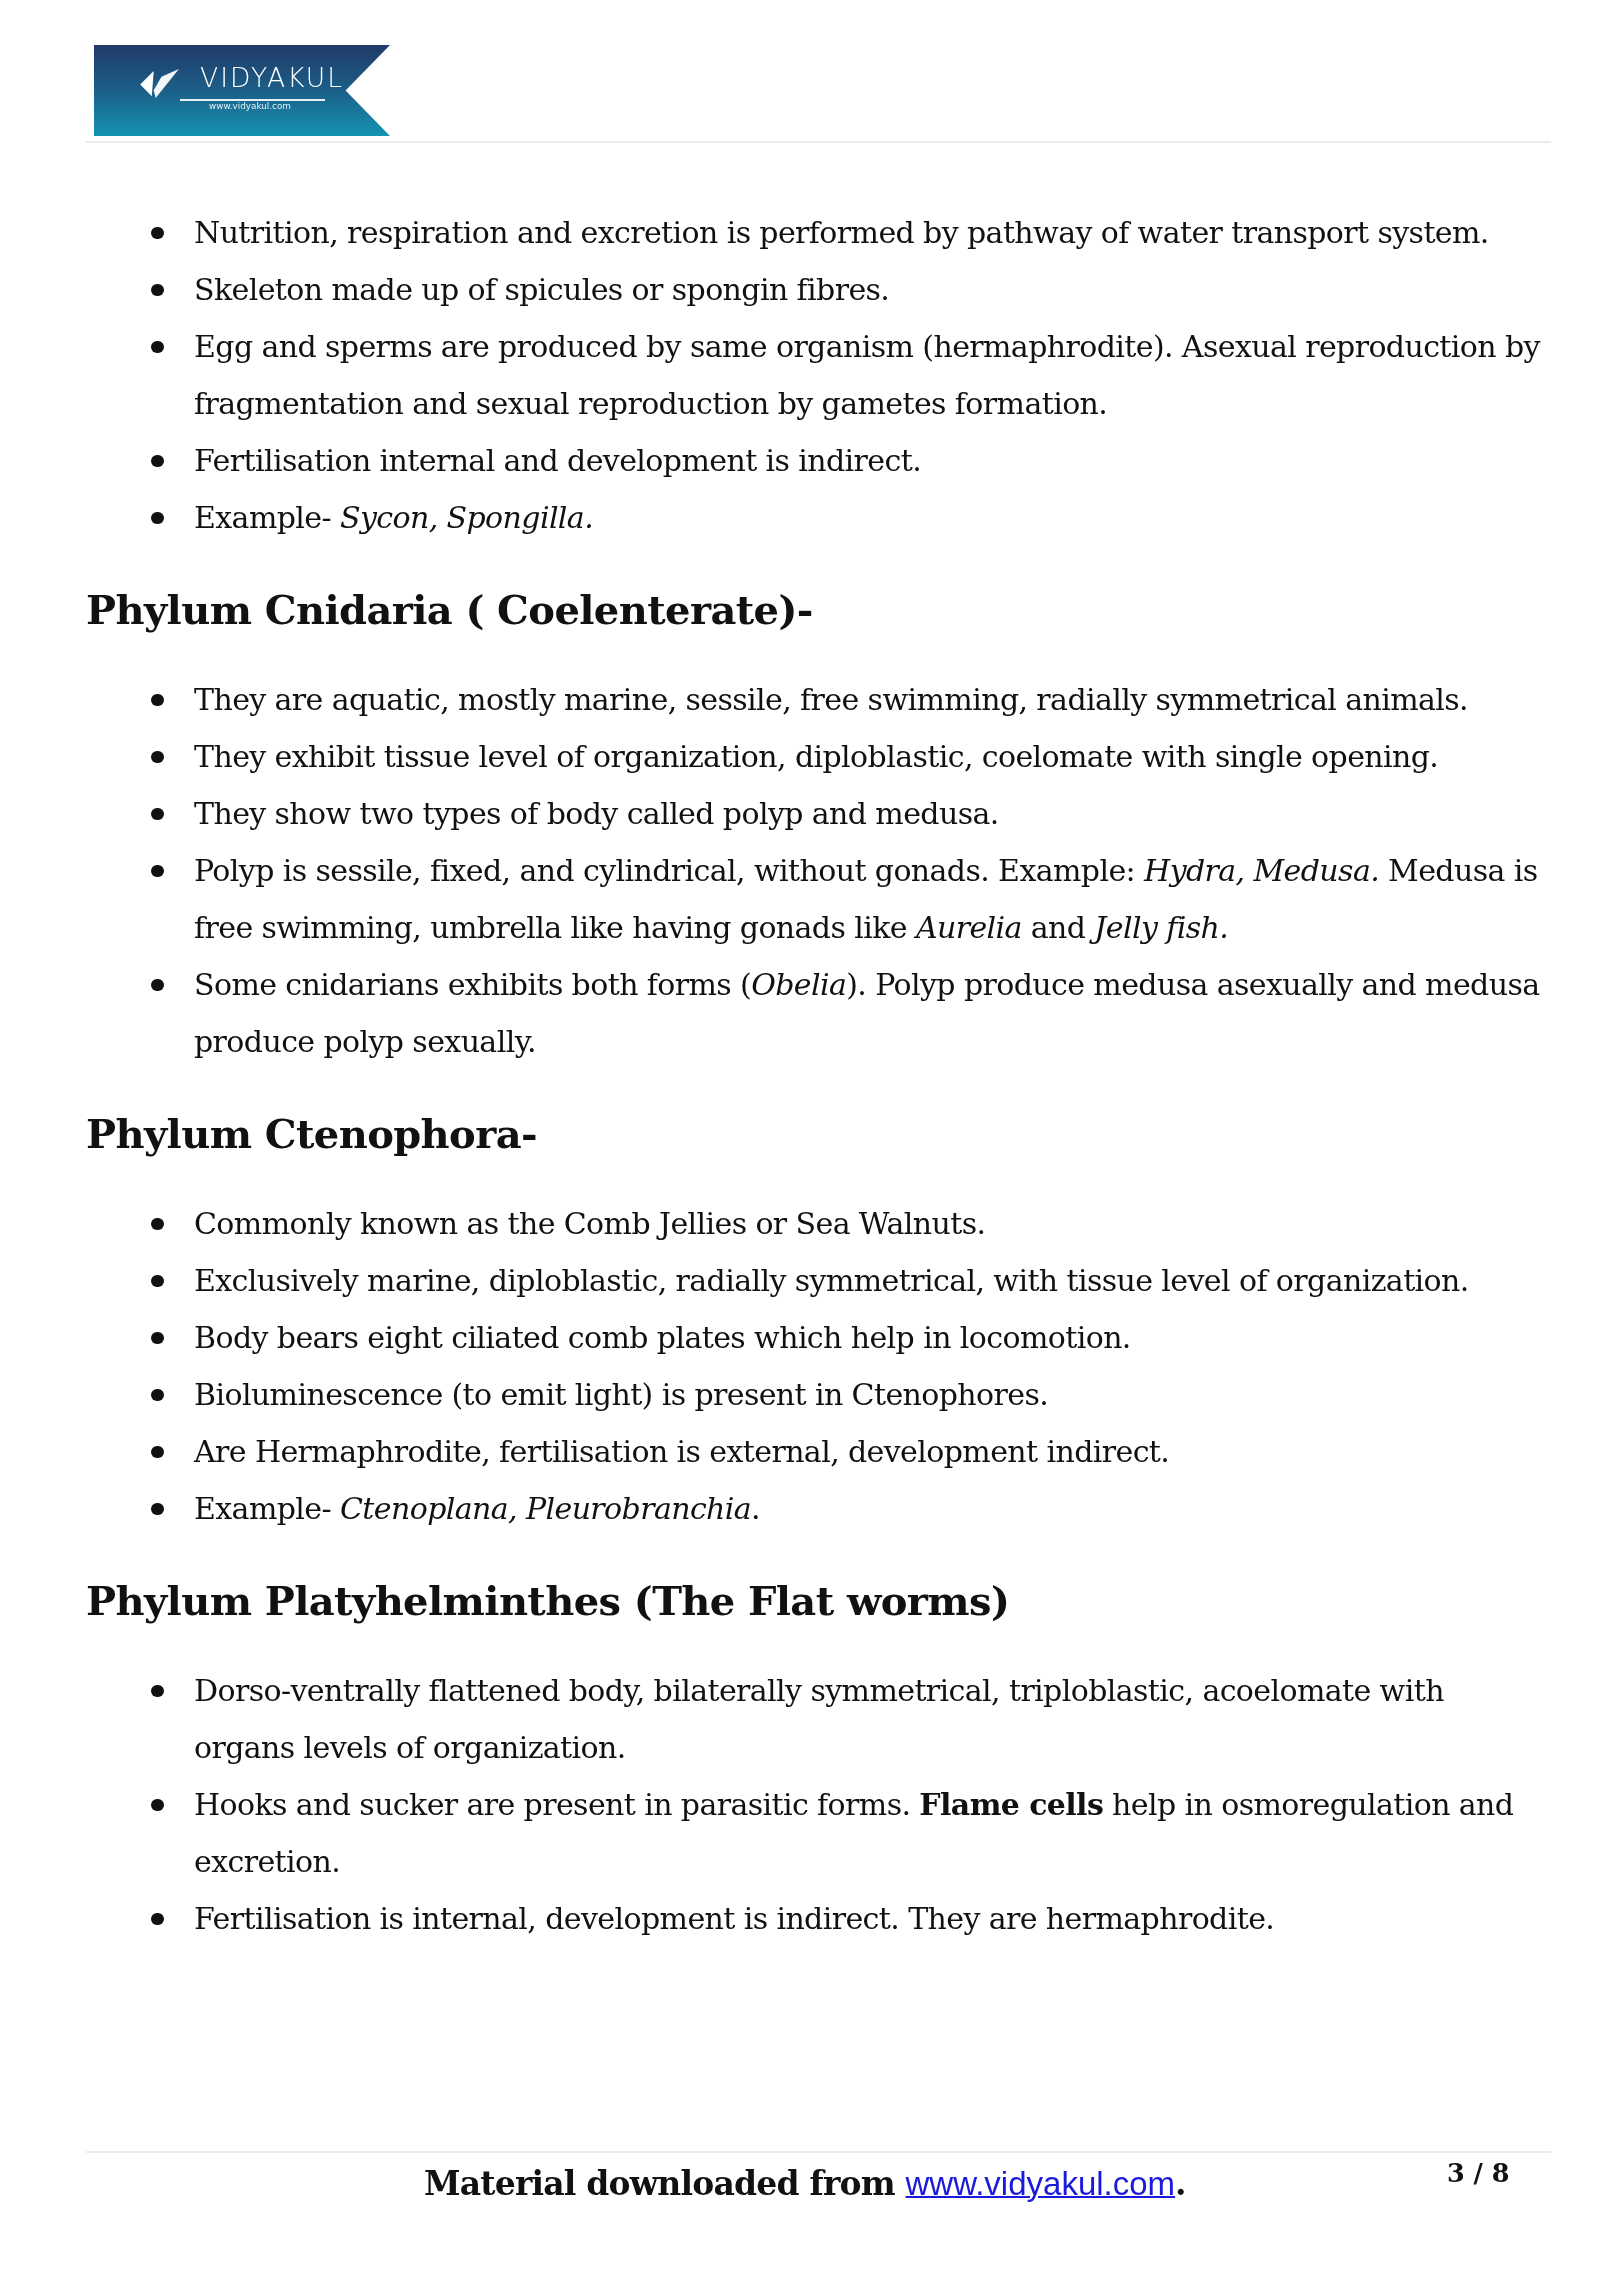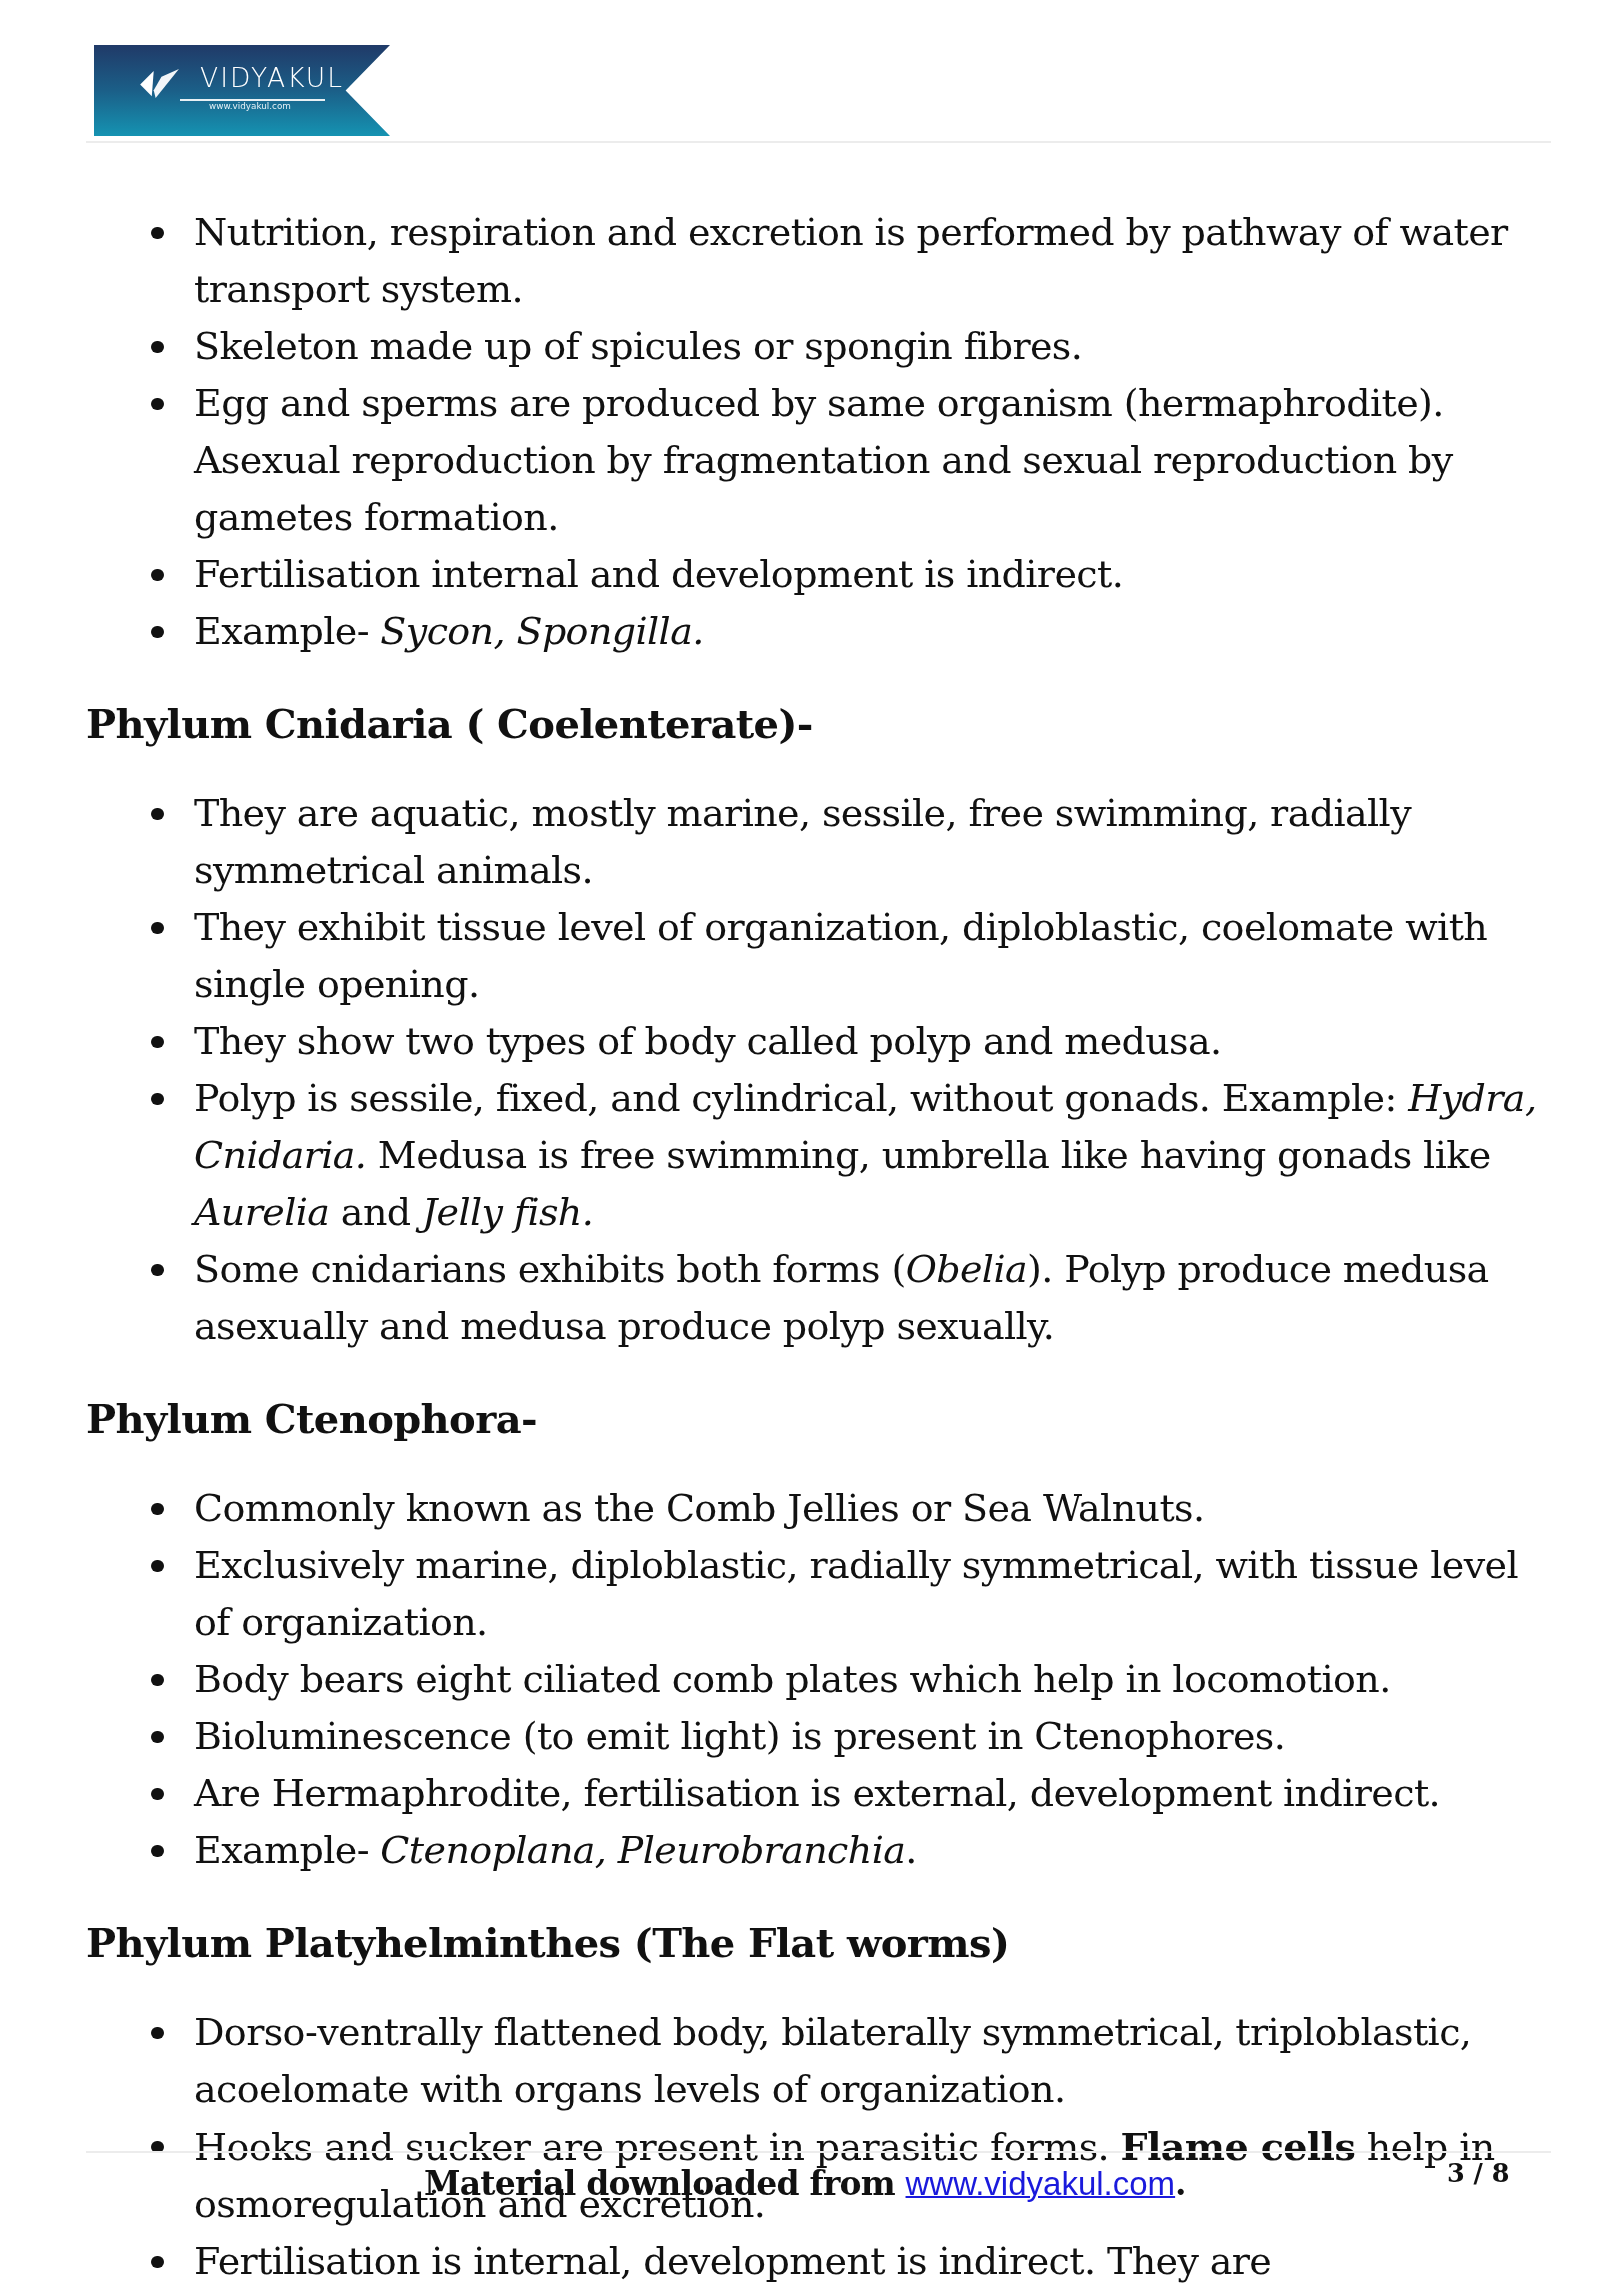--- a/index.html
+++ b/index.html
@@ -86,21 +86,21 @@
   }
   ul.bullets {
     list-style: none;
     margin: 0;
     padding: 0;
   }
   ul.bullets li {
     position: relative;
     padding-left: 108px;
     padding-right: 9.8px;
-    font-size: 38px;
+    font-size: 30px;
     line-height: 57px;
     letter-spacing: -0.6px;
   }
   ul.bullets li .bullet {
     position: absolute;
     left: 65px;
     top: 22.5px;
     width: 12.7px;
     height: 12.7px;
     border-radius: 50%;
@@ -167,21 +167,21 @@
     <li><span class="bullet"></span><span>Egg and sperms are produced by same organism (hermaphrodite). Asexual reproduction by fragmentation and sexual reproduction by gametes formation.</span></li>
     <li><span class="bullet"></span><span>Fertilisation internal and development is indirect.</span></li>
     <li><span class="bullet"></span><span>Example- </span><i>Sycon, Spongilla.</i></li>
   </ul>
 
   <div class="heading">Phylum Cnidaria ( Coelenterate)-</div>
   <ul class="bullets">
     <li><span class="bullet"></span><span>They are aquatic, mostly marine, sessile, free swimming, radially symmetrical animals.</span></li>
     <li><span class="bullet"></span><span>They exhibit tissue level of organization, diploblastic, coelomate with single opening.</span></li>
     <li><span class="bullet"></span><span>They show two types of body called polyp and medusa.</span></li>
-    <li><span class="bullet"></span><span>Polyp is sessile, fixed, and cylindrical, without gonads. Example: </span><i>Hydra, Cnidaria.</i><span> Medusa is free swimming, umbrella like having gonads like </span><i>Aurelia</i><span> and </span><i>Jelly fish.</i></li>
+    <li><span class="bullet"></span><span>Polyp is sessile, fixed, and cylindrical, without gonads. Example: </span><i>Hydra, Medusa.</i><span> Medusa is free swimming, umbrella like having gonads like </span><i>Aurelia</i><span> and </span><i>Jelly fish.</i></li>
     <li><span class="bullet"></span><span>Some cnidarians exhibits both forms (</span><i>Obelia</i><span>). Polyp produce medusa asexually and medusa produce polyp sexually.</span></li>
   </ul>
 
   <div class="heading">Phylum Ctenophora-</div>
   <ul class="bullets">
     <li><span class="bullet"></span><span>Commonly known as the Comb Jellies or Sea Walnuts.</span></li>
     <li><span class="bullet"></span><span>Exclusively marine, diploblastic, radially symmetrical, with tissue level of organization.</span></li>
     <li><span class="bullet"></span><span>Body bears eight ciliated comb plates which help in locomotion.</span></li>
     <li><span class="bullet"></span><span>Bioluminescence (to emit light) is present in Ctenophores.</span></li>
     <li><span class="bullet"></span><span>Are Hermaphrodite, fertilisation is external, development indirect.</span></li>

